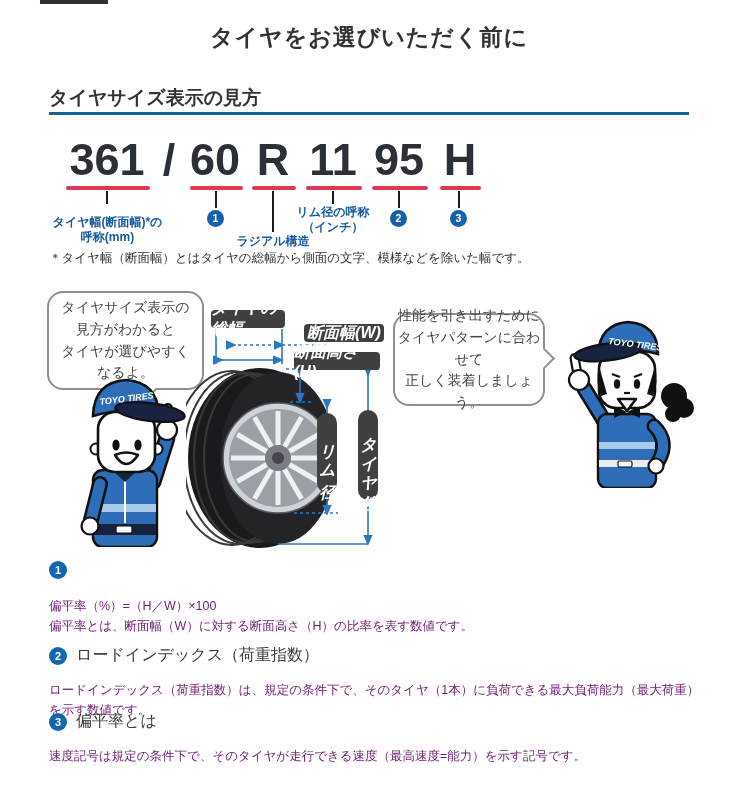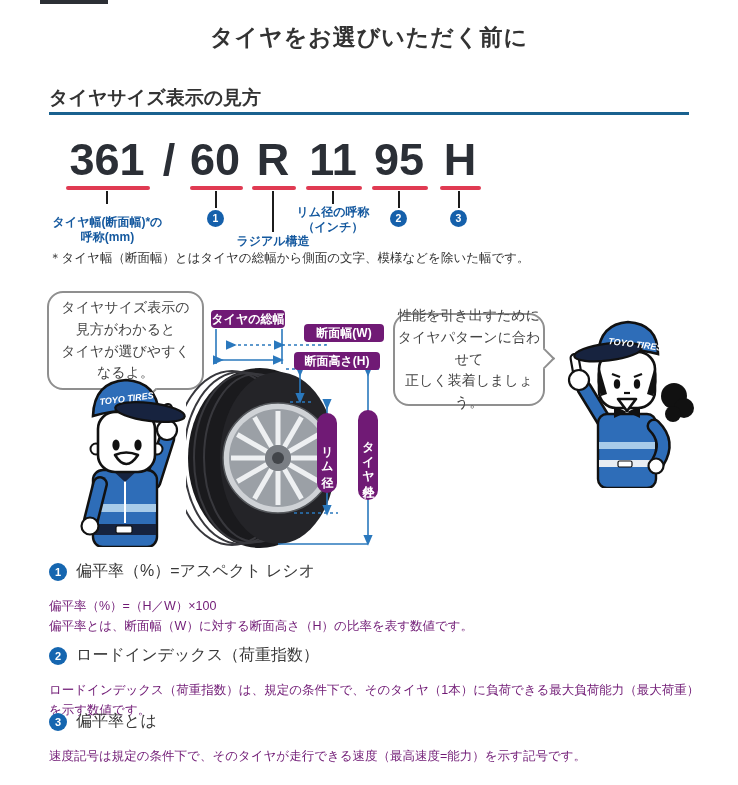--- a/index.html
+++ b/index.html
@@ -65,22 +65,22 @@
     background:#fff; transform:rotate(45deg);
     border-top:2px solid #8f8f8f; border-right:2px solid #8f8f8f; }
 
   .mascot { position:absolute; }
   .mascot-male { left:60px; top:352px; width:132px; height:195px; }
   .mascot-female { left:546px; top:296px; width:164px; height:192px; }
 
   
   .tire-diagram { position:absolute; left:186px; top:298px; width:206px; height:252px; }
   .tire-diagram svg.base { position:absolute; left:0; top:0; }
-  .pill { position:absolute; background:#701a75; color:#fff; font-weight:bold; font-size:12px;
-    border-radius:4px; display:flex; align-items:center; justify-content:center; }
+  .pill { position:absolute; background:#404040; color:#fff; font-weight:bold; font-size:16px;
+    border-radius:4px; display:flex; align-items:center; justify-content:center;font-style:italic; }
   .pill-h { height:18px; }
   .pill-total  { left:25px;  top:12px; width:74px; }
   .pill-width  { left:118px; top:26px; width:80px; }
   .pill-height { left:108px; top:54px; width:86px; }
   .pill-v { writing-mode:vertical-rl; text-orientation:upright; border-radius:10px; letter-spacing:1px; }
   .pill-rim   { left:131px; top:115px; width:20px; height:80px; }
   .pill-outer { left:172px; top:112px; width:20px; height:90px; }
 
   
   .bsec-head { position:absolute; left:49px; display:flex; align-items:center; gap:9px; }
@@ -277,21 +277,20 @@
     <line x1="78" y1="97" x2="84" y2="97" stroke="#111" stroke-width="2.2"></line>
     <path d="M72,103 L90,103 L81,115 Z" fill="#fff" stroke="#111" stroke-width="2.6" stroke-linejoin="round"></path>
 
     <path d="M52,58 Q54,28 82,26 Q112,28 112,58 Q82,50 52,58 Z" fill="#2e6db8" stroke="#111" stroke-width="2.6"></path>
     <ellipse cx="62" cy="56" rx="34" ry="8.5" fill="#17233f" stroke="#111" stroke-width="2.2" transform="rotate(-7 62 56)"></ellipse>
     <text x="62" y="48" font-size="9" font-weight="bold" font-style="italic" fill="#fff" transform="rotate(7 62 48)">TOYO TIRES</text>
   </svg>
 
   <div class="bsec-head h1">
     <span class="bcircle">1</span>
-    <span class="btitle">偏平率（%）=アスペクト レシオ</span>
   </div>
   <div class="bbody b1">偏平率（%）=（H／W）×100
 偏平率とは、断面幅（W）に対する断面高さ（H）の比率を表す数値です。</div>
 
   <div class="bsec-head h2">
     <span class="bcircle">2</span>
     <span class="btitle">ロードインデックス（荷重指数）</span>
   </div>
   <div class="bbody b2">ロードインデックス（荷重指数）は、規定の条件下で、そのタイヤ（1本）に負荷できる最大負荷能力（最大荷重）を示す数値です。</div>
 

